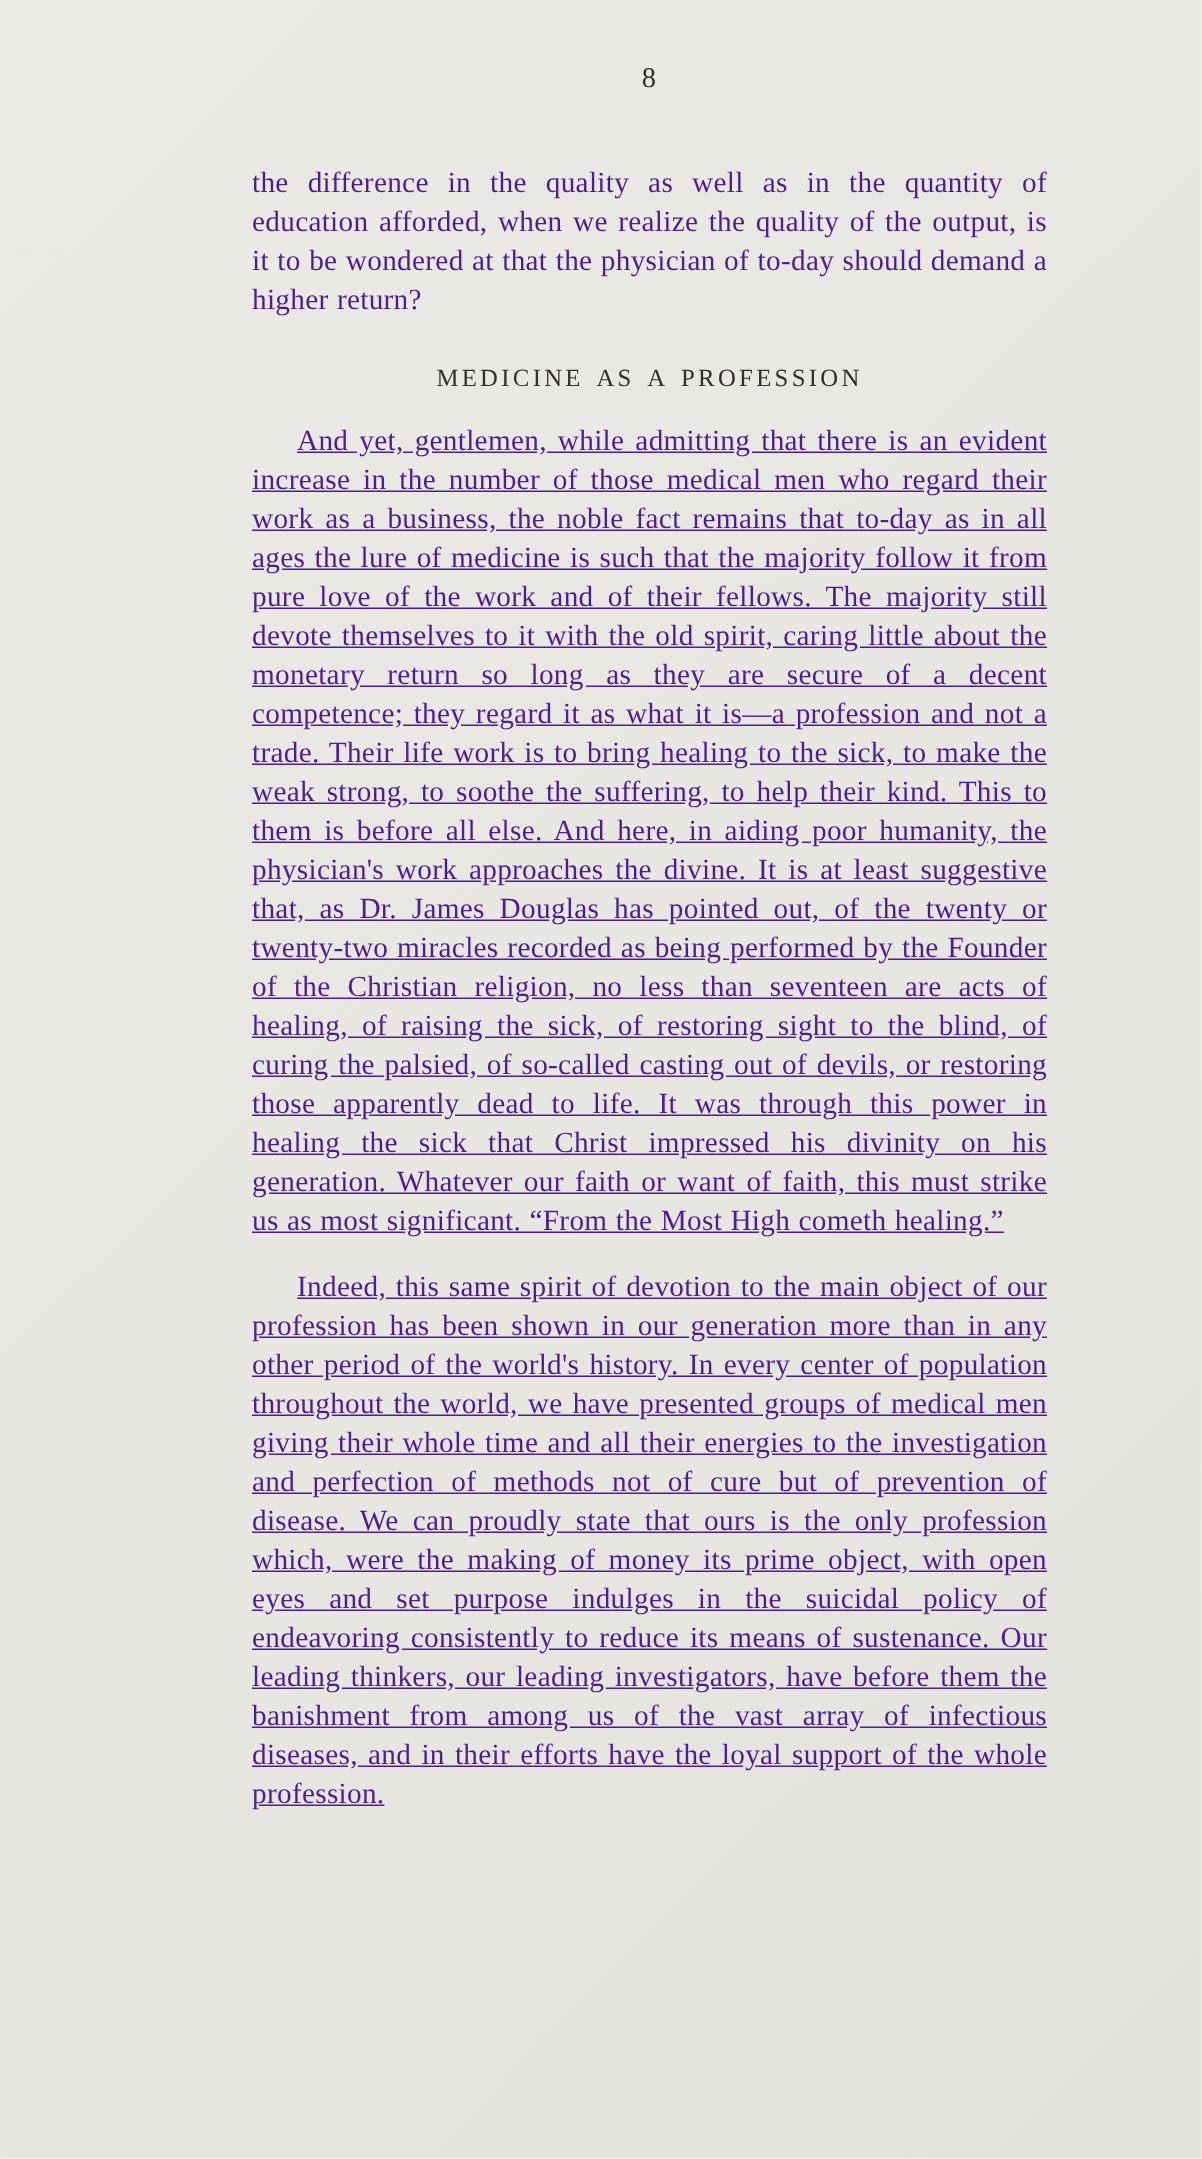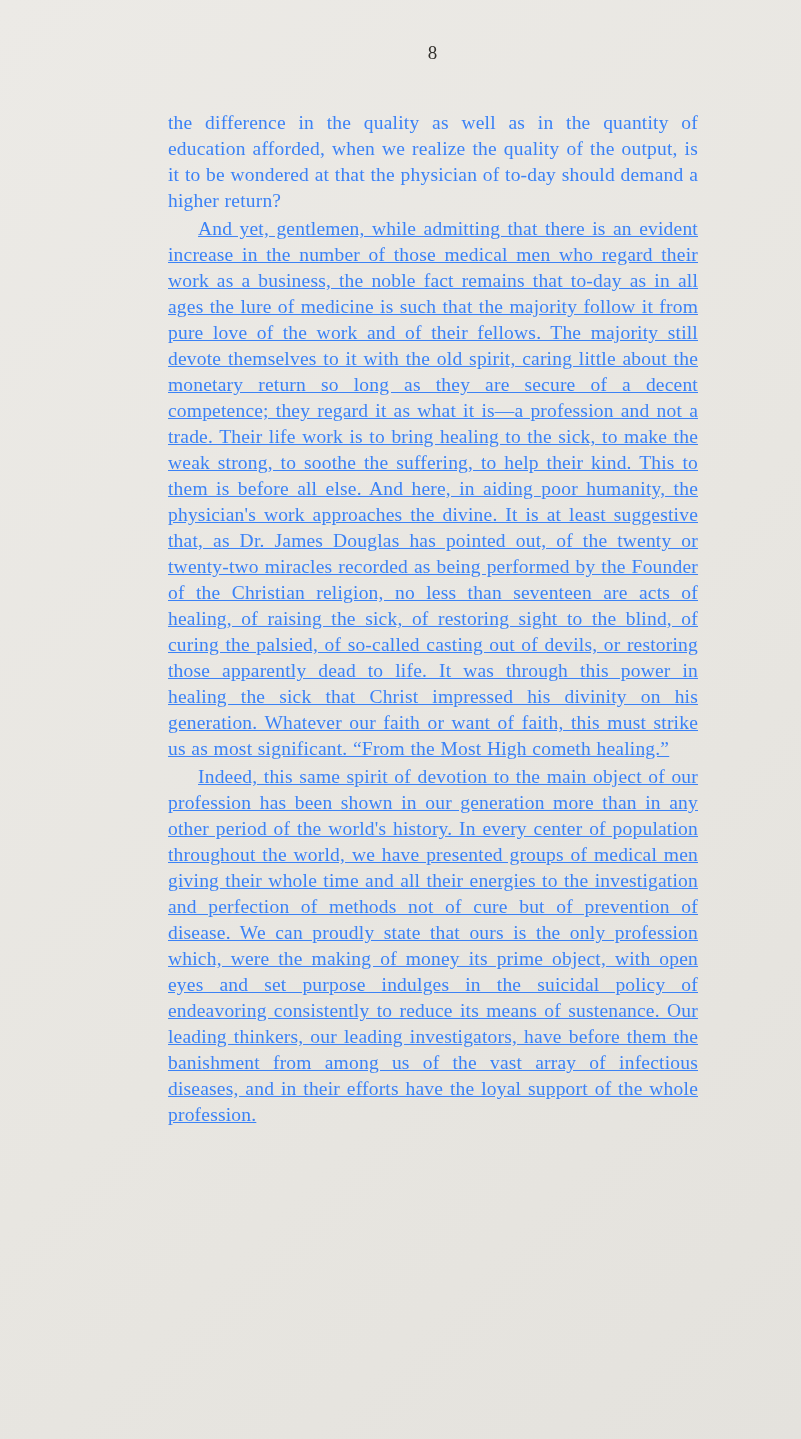--- a/index.html
+++ b/index.html
@@ -28,24 +28,24 @@
     margin: 0 0 46px 0;
     color: #33312d;
   }
   .para {
     font-size: 19.5px;
     line-height: 26px;
     text-align: justify;
     letter-spacing: 0.2px;
     word-spacing: 0.5px;
     margin: 0;
-    color: #3b82f6;
+    color: #4c1d95;
   }
   .para + .para {
-    margin-top: 2px;
+    margin-top: 18px;
   }
   .indent {
     text-indent: 30px;
     text-decoration: underline;
   }
   .section-heading {
     text-align: center;
     font-weight: normal;
     font-size: 16.5px;
     letter-spacing: 2.2px;
@@ -56,18 +56,19 @@
 </style>
 </head>
 <body>
 
 <div class="page-content">
 
   <div class="page-number">8</div>
 
   <p class="para">the difference in the quality as well as in the quantity of education afforded, when we realize the quality of the output, is it to be wondered at that the physician of to-day should demand a higher return?</p>
 
+  <h2 class="section-heading">MEDICINE AS A PROFESSION</h2>
 
   <p class="para indent">And yet, gentlemen, while admitting that there is an evident increase in the number of those medical men who regard their work as a business, the noble fact remains that to-day as in all ages the lure of medicine is such that the majority follow it from pure love of the work and of their fellows. The majority still devote themselves to it with the old spirit, caring little about the monetary return so long as they are secure of a decent competence; they regard it as what it is—a profession and not a trade. Their life work is to bring healing to the sick, to make the weak strong, to soothe the suffering, to help their kind. This to them is before all else. And here, in aiding poor humanity, the physician's work approaches the divine. It is at least suggestive that, as Dr. James Douglas has pointed out, of the twenty or twenty-two miracles recorded as being performed by the Founder of the Christian religion, no less than seventeen are acts of healing, of raising the sick, of restoring sight to the blind, of curing the palsied, of so-called casting out of devils, or restoring those apparently dead to life. It was through this power in healing the sick that Christ impressed his divinity on his generation. Whatever our faith or want of faith, this must strike us as most significant. “From the Most High cometh healing.”</p>
 
   <p class="para indent">Indeed, this same spirit of devotion to the main object of our profession has been shown in our generation more than in any other period of the world's history. In every center of population throughout the world, we have presented groups of medical men giving their whole time and all their energies to the investigation and perfection of methods not of cure but of prevention of disease. We can proudly state that ours is the only profession which, were the making of money its prime object, with open eyes and set purpose indulges in the suicidal policy of endeavoring consistently to reduce its means of sustenance. Our leading thinkers, our leading investigators, have before them the banishment from among us of the vast array of infectious diseases, and in their efforts have the loyal support of the whole profession.</p>
 
 </div>
 
 </body></html>

